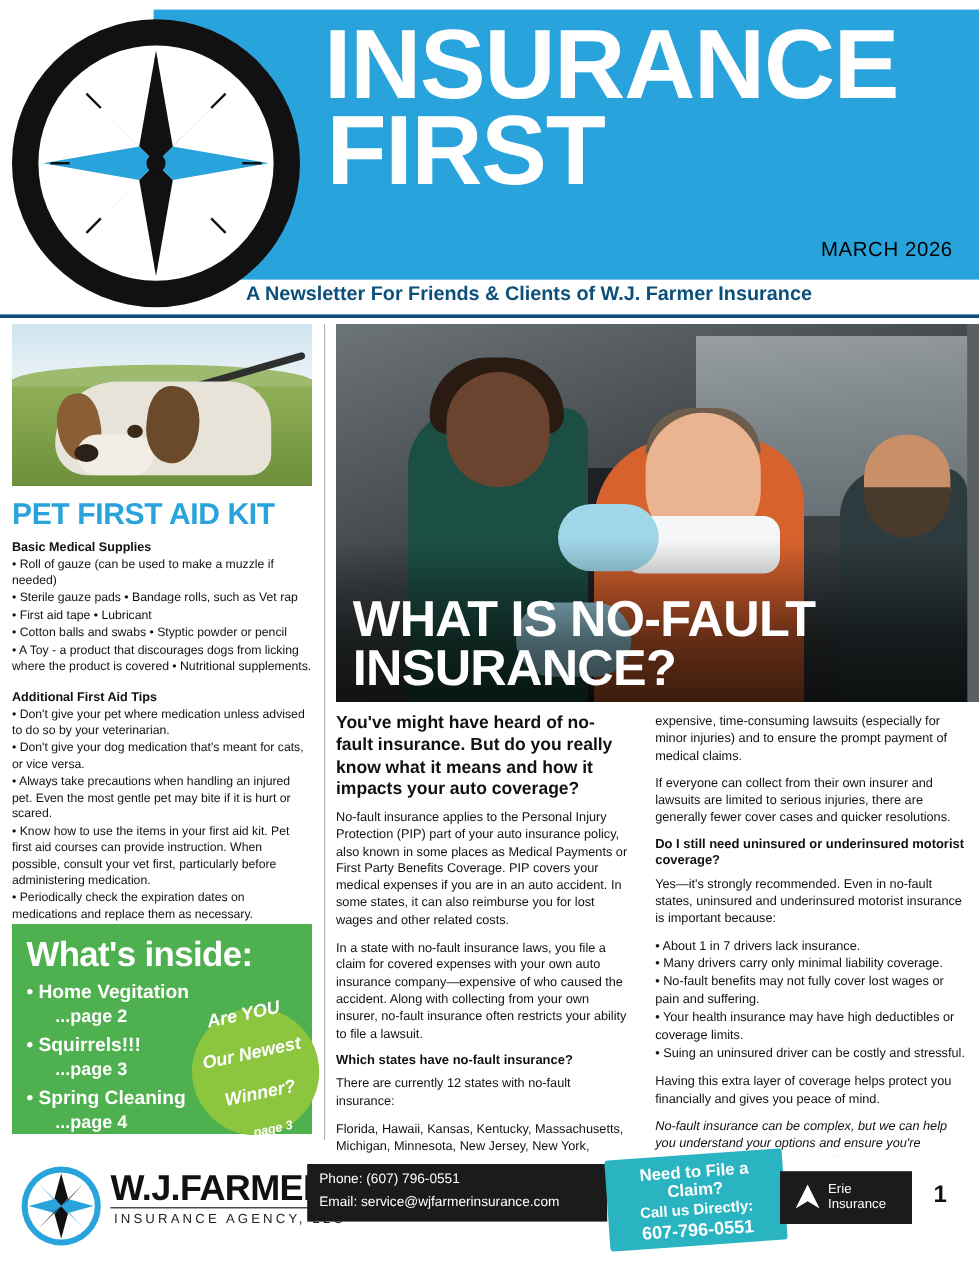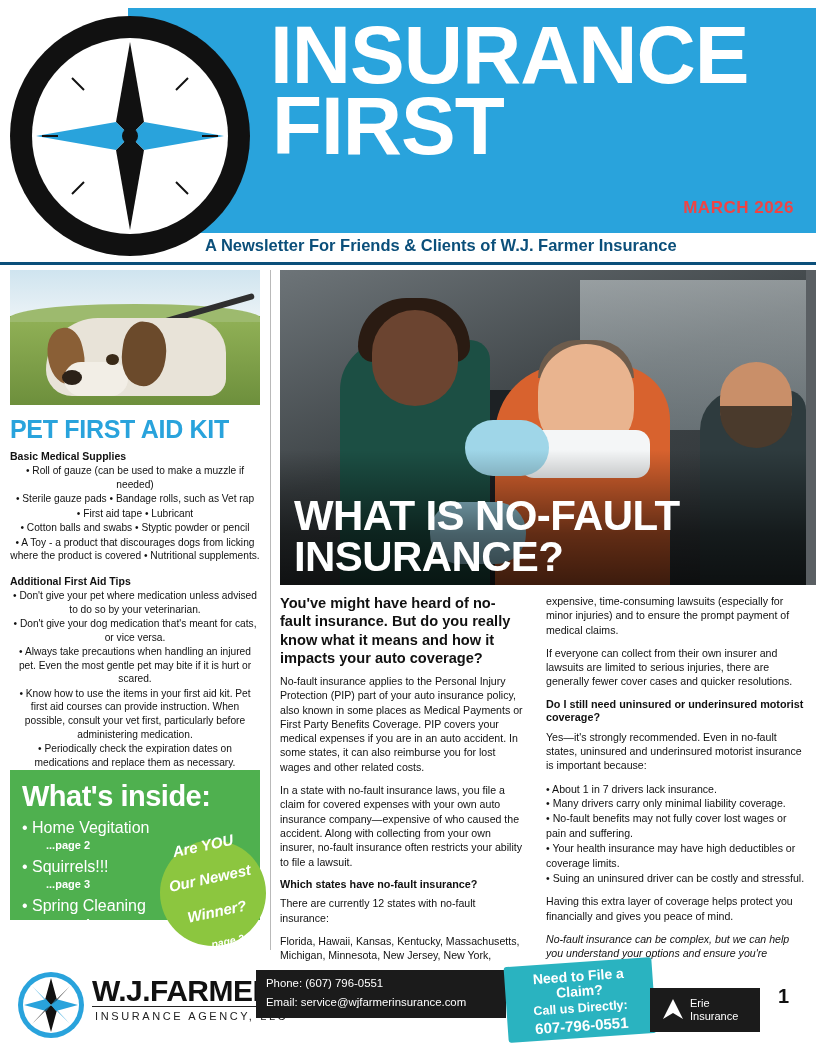--- a/index.html
+++ b/index.html
@@ -25,21 +25,21 @@
     font-family:"Liberation Sans", sans-serif;
     font-weight:bold;
     font-size:82px;
     line-height:0.86;
     color:#ffffff;
     letter-spacing:-1px;
   }
   .mast-title .l2{display:block;padding-left:2px;}
   .mast-date{
     position:absolute;right:22px;top:198px;
-    font-size:17px;font-weight:bold;color:#ef4444;letter-spacing:0.5px;
+    font-size:17px;font-weight:normal;color:#000000;letter-spacing:0.5px;
   }
   .mast-sub{
     position:absolute;left:205px;top:236px;width:600px;
     font-size:16.5px;font-weight:bold;color:#0b4f7a;
   }
   .mast-rule{
     position:absolute;left:0;top:262px;width:816px;height:3px;background:#0b4f7a;
   }
   
   .compass{
@@ -78,34 +78,34 @@
   .dogeye{position:absolute;left:96px;top:84px;width:13px;height:11px;
     background:#3a2a18;border-radius:50%;}
   .leash{position:absolute;left:150px;top:36px;width:96px;height:6px;
     background:#2f2f2f;transform:rotate(-16deg);border-radius:3px;}
 
   .pet-title{
     font-size:25px;font-weight:bold;color:#29a3dc;margin:10px 0 6px 0;
     letter-spacing:-0.3px;
   }
   .sec-head{font-size:10.5px;font-weight:bold;margin:2px 0 2px 0;}
-  .bullets{font-size:10.2px;line-height:1.33;margin:0;text-align:center;}
+  .bullets{font-size:10.2px;line-height:1.33;margin:0;}
   .bullets div{margin-bottom:1px;}
   .gap{height:9px;}
 
   
   .greenbox{
-    position:absolute;left:10px;top:770px;width:250px;height:150px;
+    position:absolute;left:10px;top:770px;width:250px;height:175px;
     background:#4fb04f;color:#fff;
   }
   .greenbox h2{
     margin:10px 0 6px 12px;font-size:29px;font-weight:bold;letter-spacing:-0.5px;
   }
-  .gi{font-size:16px;font-weight:normal;margin:0 0 2px 12px;}
-  .gp{font-size:11px;margin:0 0 7px 36px;font-weight:bold;}
+  .gi{font-size:16px;font-weight:bold;margin:0 0 2px 12px;}
+  .gp{font-size:15px;margin:0 0 7px 36px;font-weight:bold;}
   .badge{
     position:absolute;left:160px;top:840px;width:106px;height:106px;border-radius:50%;
     background:#8cc63f;color:#fff;display:flex;align-items:center;justify-content:center;
     transform:rotate(-12deg);
   }
   .badge span{
     display:block;text-align:center;font-size:15px;font-weight:bold;line-height:1.12;
     font-style:italic;
   }
   .badge .pg{font-size:10.5px;font-style:italic;font-weight:bold;}
@@ -178,21 +178,21 @@
     letter-spacing:-0.5px;}
   .f-sub{position:absolute;left:95px;top:1010px;font-size:11px;letter-spacing:2.6px;color:#222;}
   .f-rule{position:absolute;left:92px;top:1006px;width:170px;height:1px;background:#222;}
   .f-black{position:absolute;left:256px;top:970px;width:250px;height:48px;background:#1b1b1b;}
   .f-black div{color:#fff;font-size:11.4px;margin:7px 0 0 10px;}
   .f-teal{position:absolute;left:506px;top:962px;width:148px;height:76px;background:#2ab3c0;
     transform:rotate(-4deg);border-radius:3px;}
   .f-teal .t1{color:#fff;font-size:14px;font-weight:bold;text-align:center;margin-top:7px;line-height:1.05;}
   .f-teal .t2{color:#fff;font-size:12.5px;font-weight:bold;text-align:center;margin-top:4px;line-height:1.1;}
   .f-teal .t3{color:#fff;font-size:15px;font-weight:bold;text-align:center;margin-top:1px;}
-  .f-erie{position:absolute;left:650px;top:976px;width:110px;height:44px;background:#1b1b1b;margin-top:12px;}
+  .f-erie{position:absolute;left:650px;top:976px;width:110px;height:44px;background:#1b1b1b;}
   .f-erie .et{position:absolute;left:40px;top:9px;color:#fff;font-size:11px;line-height:1.15;}
   .f-erie .ei{position:absolute;left:12px;top:10px;width:22px;height:24px;}
   .f-page{position:absolute;left:778px;top:985px;font-size:20px;font-weight:bold;color:#111;}
 </style>
 </head>
 <body>
 
 <div class="masthead">
   <div class="mast-blue"></div>
 

